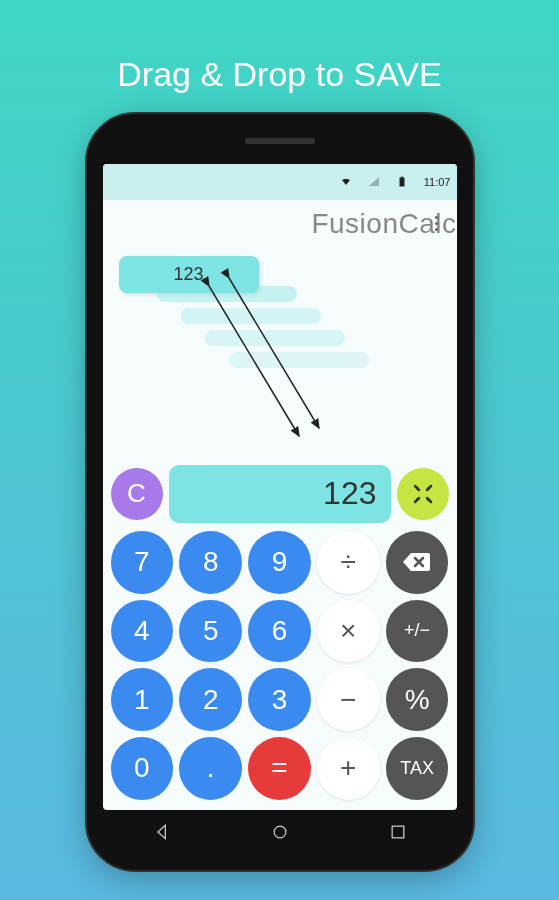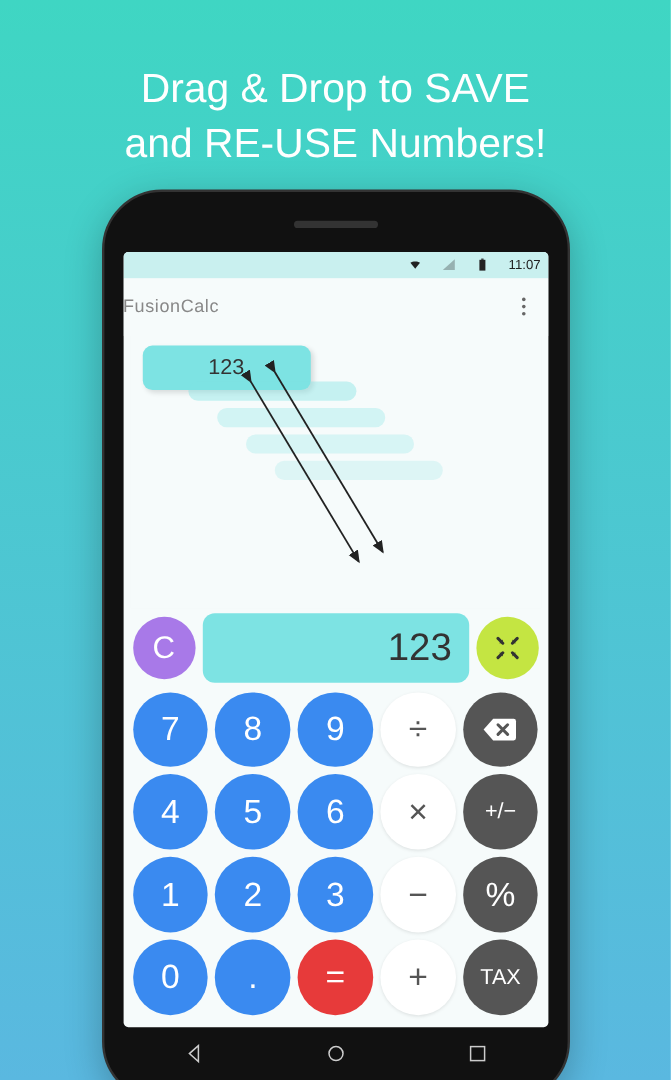--- a/index.html
+++ b/index.html
@@ -26,29 +26,29 @@
   .speaker {
     position: absolute; top: 24px; left: 50%; transform: translateX(-50%);
     width: 70px; height: 6px; background: #333; border-radius: 4px;
   }
   .screen {
     width: 100%; height: 100%; background: #f6fbfb;
     border-radius: 4px; overflow: hidden;
     display: flex; flex-direction: column;
   }
   .status-bar {
-    height: 22px; background: #c9f0ef; display: flex;
+    height: 36px; background: #c9f0ef; display: flex;
     justify-content: flex-end; align-items: center;
     padding: 0 6px; gap: 16px; font-size: 11px; color: #222;
   }
   .status-bar svg { width: 12px; height: 12px; }
   .app-bar {
     height: 48px; background: #f6fbfb; display: flex;
-    align-items: center; justify-content: flex-start; position: relative;
-    color: #888; font-size: 15px; font-weight: 300; letter-spacing: 0.5px;
+    align-items: center; justify-content: flex-end; position: relative;
+    color: #888; font-size: 28px; font-weight: 300; letter-spacing: 0.5px;
   }
   .overflow {
     position: absolute; right: 10px; top: 50%; transform: translateY(-50%);
     width: 20px; height: 30px; display: flex; flex-direction: column;
     align-items: center; justify-content: center; gap: 3px;
   }
   .overflow span { width: 3px; height: 3px; border-radius: 50%; background: #666; }
   .memo-area {
     flex: 1; position: relative; background: #f6fbfb;
     margin: 0 6px;
@@ -96,21 +96,20 @@
     height: 40px; display: flex; justify-content: space-around;
     align-items: center;
   }
   .nav-bar svg { width: 20px; height: 20px; stroke: #ccc; fill: none; stroke-width: 1.5; }
 </style>
 </head>
 <body>
 
 <div class="promo-text">
   <div>Drag &amp; Drop to SAVE</div>
-  <div>and RE-USE Numbers!</div>
 </div>
 
 <div class="phone-frame">
   <div class="speaker"></div>
 
   <div class="screen">
 
     <div class="status-bar">
       <svg viewBox="0 0 24 24">
           <path fill="#222" d="M12 18l-8-10c4-3 12-3 16 0z"></path>

